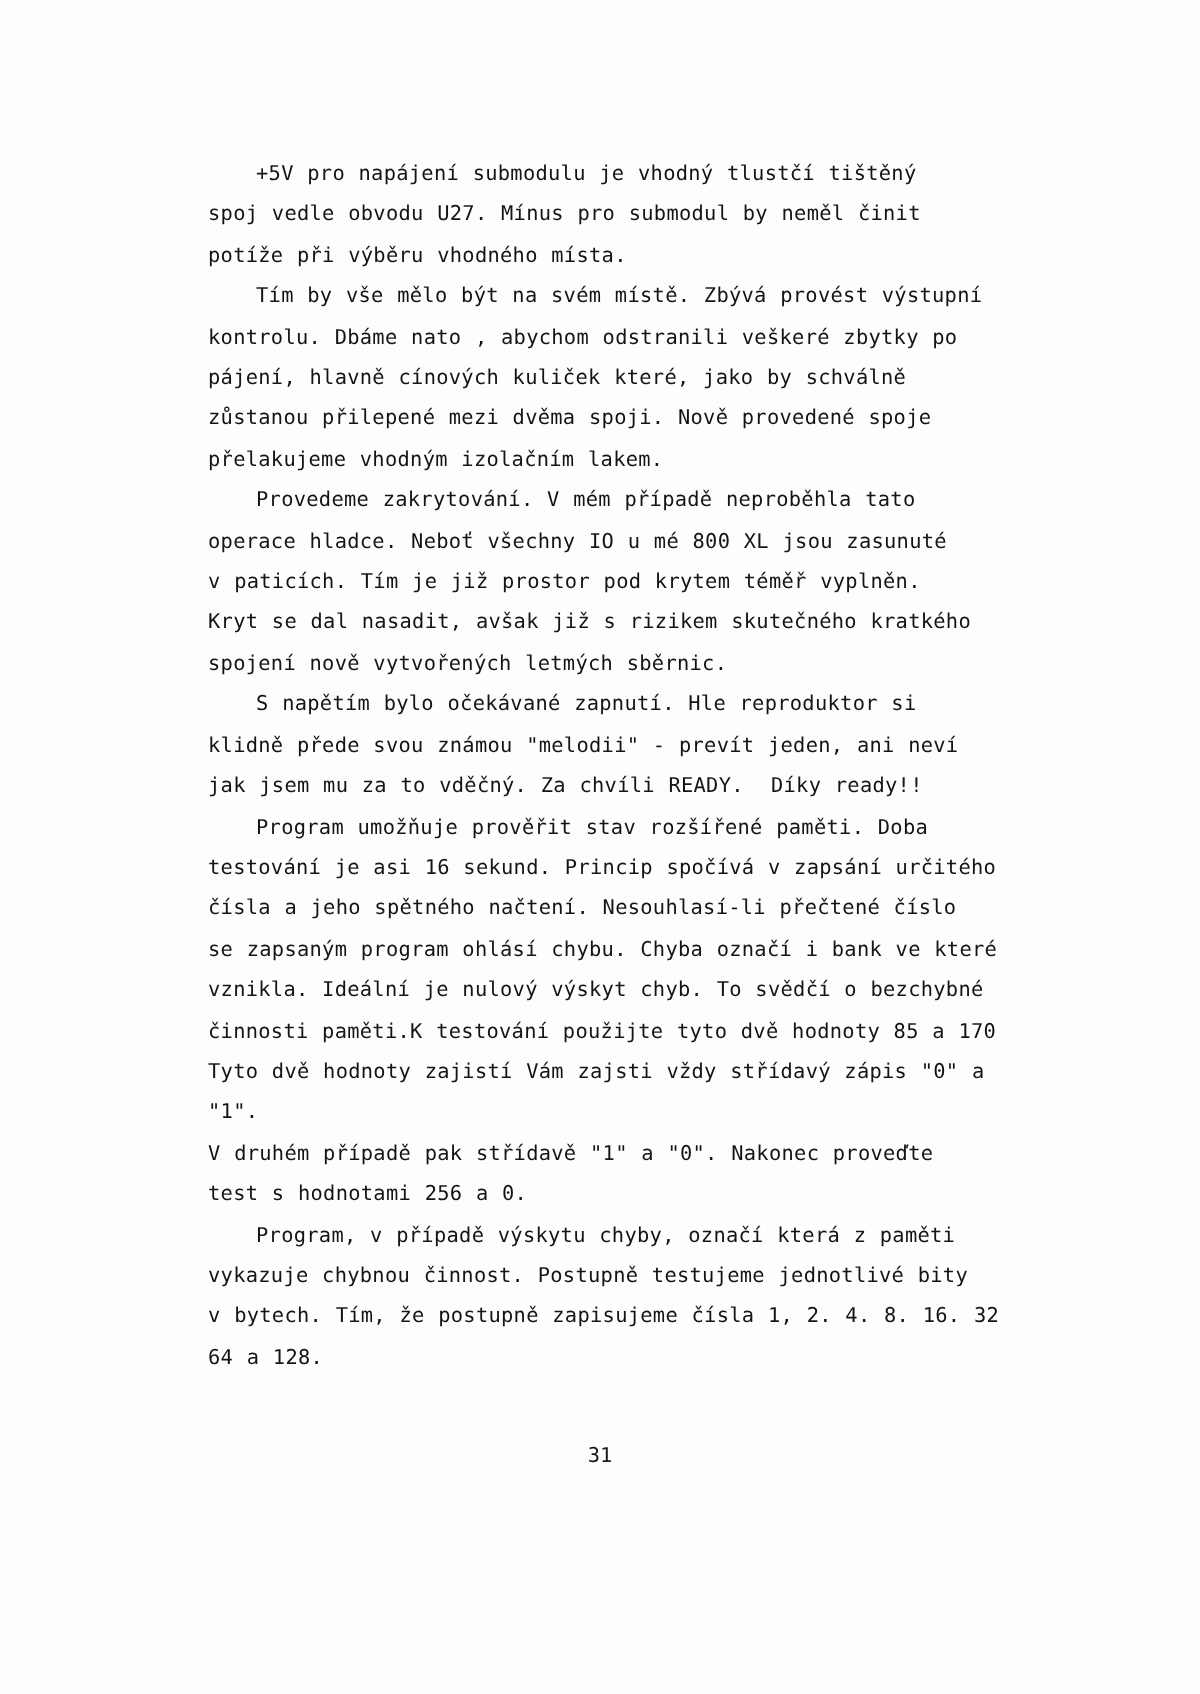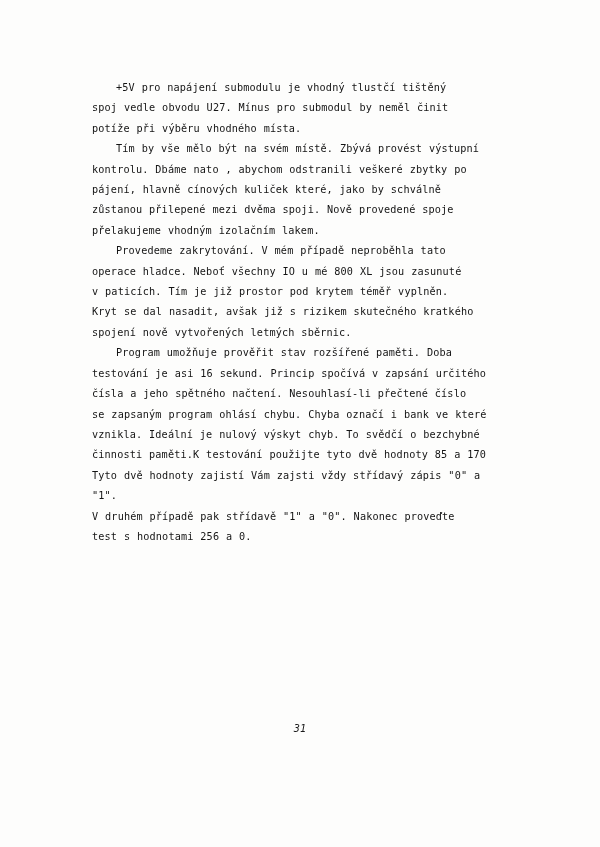--- a/index.html
+++ b/index.html
@@ -16,21 +16,21 @@
   .page {
     position: relative;
     width: 600px;
     height: 847px;
     background: #fdfdfc;
     overflow: hidden;
   }
   .text-block {
     position: absolute;
     top: 78px;
-    left: 92px;
+    left: 104px;
     width: 420px;
   }
   .para {
     margin: 0 0 0px 0;
     font-size: 10.2px;
     line-height: 20.4px;
     letter-spacing: 0.15px;
     color: #141414;
     text-align: left;
     white-space: pre-wrap;
@@ -42,45 +42,51 @@
   }
   .page-number {
     position: absolute;
     top: 722px;
     left: 0;
     width: 600px;
     text-align: center;
     font-size: 10.2px;
     line-height: 14px;
     color: #1a1a1a;
-    font-style: italic;
   }
 </style>
 </head>
 <body>
 
 <div class="page">
   <div class="text-block" id="body-text">
       <p class="para"><span class="indent"></span>+5V pro napájení submodulu je vhodný tlustčí tištěný
 spoj vedle obvodu U27. Mínus pro submodul by neměl činit
 potíže při výběru vhodného místa.</p>
       <p class="para"><span class="indent"></span>Tím by vše mělo být na svém místě. Zbývá provést výstupní
 kontrolu. Dbáme nato , abychom odstranili veškeré zbytky po
 pájení, hlavně cínových kuliček které, jako by schválně
 zůstanou přilepené mezi dvěma spoji. Nově provedené spoje
 přelakujeme vhodným izolačním lakem.</p>
       <p class="para"><span class="indent"></span>Provedeme zakrytování. V mém případě neproběhla tato
 operace hladce. Neboť všechny IO u mé 800 XL jsou zasunuté
 v paticích. Tím je již prostor pod krytem téměř vyplněn.
 Kryt se dal nasadit, avšak již s rizikem skutečného kratkého
 spojení nově vytvořených letmých sběrnic.</p>
+      <p class="para"><span class="indent"></span>S napětím bylo očekávané zapnutí. Hle reproduktor si
+klidně přede svou známou "melodii" - prevít jeden, ani neví
+jak jsem mu za to vděčný. Za chvíli READY.  Díky ready!!</p>
       <p class="para"><span class="indent"></span>Program umožňuje prověřit stav rozšířené paměti. Doba
 testování je asi 16 sekund. Princip spočívá v zapsání určitého
 čísla a jeho spětného načtení. Nesouhlasí-li přečtené číslo
 se zapsaným program ohlásí chybu. Chyba označí i bank ve které
 vznikla. Ideální je nulový výskyt chyb. To svědčí o bezchybné
 činnosti paměti.K testování použijte tyto dvě hodnoty 85 a 170
 Tyto dvě hodnoty zajistí Vám zajsti vždy střídavý zápis "0" a "1".
 V druhém případě pak střídavě "1" a "0". Nakonec proveďte
 test s hodnotami 256 a 0.</p>
+      <p class="para"><span class="indent"></span>Program, v případě výskytu chyby, označí která z paměti
+vykazuje chybnou činnost. Postupně testujeme jednotlivé bity
+v bytech. Tím, že postupně zapisujeme čísla 1, 2. 4. 8. 16. 32
+64 a 128.</p>
     </div>
   <div class="page-number">31</div>
 </div>
 
 </body></html>

